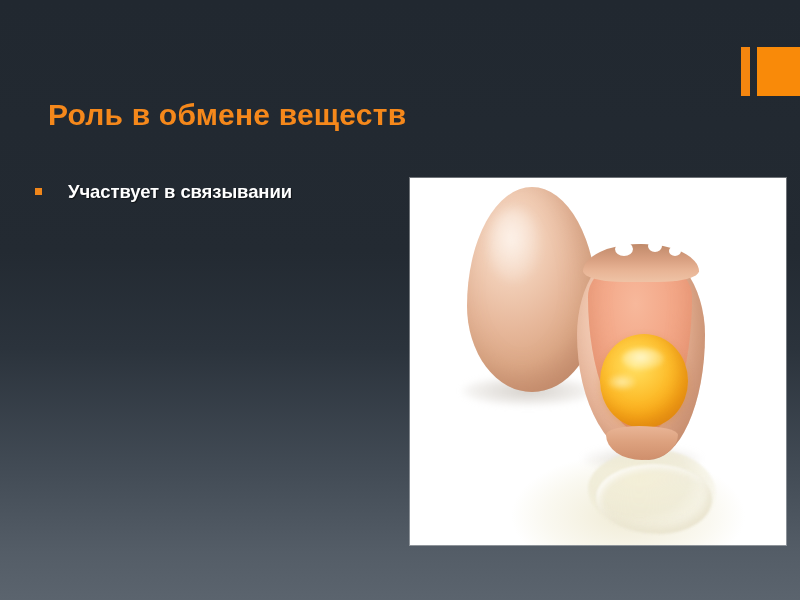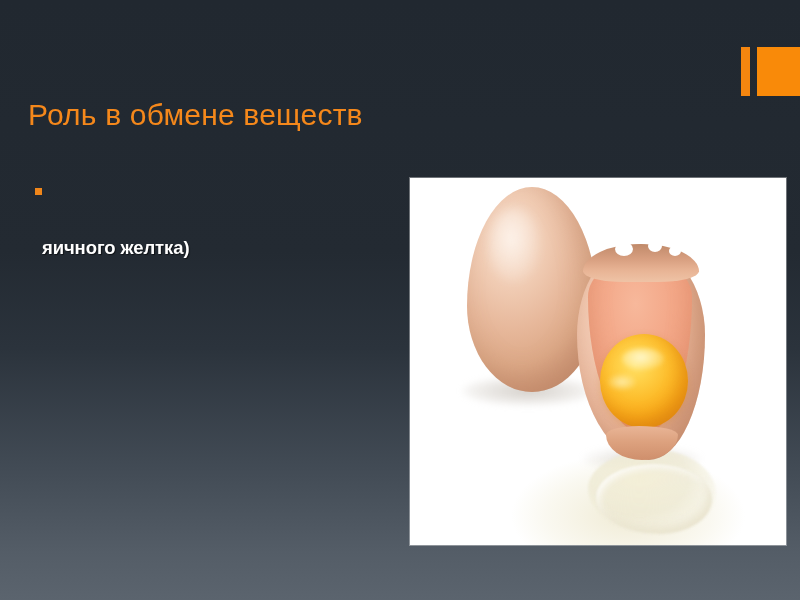--- a/index.html
+++ b/index.html
@@ -49,26 +49,26 @@
     left: 16px;
     top: 0px;
     width: 43px;
     height: 49px;
     background: #f98a09;
   }
 
   
   #slide-title {
     position: absolute;
-    left: 28px;
+    left: 48px;
     top: 98px;
     width: 420px;
     color: #f5881b;
     font-size: 30px;
-    font-weight: 400;
+    font-weight: 700;
     letter-spacing: 0.2px;
     line-height: 34px;
     white-space: nowrap;
   }
 
   
   #body-block {
     position: absolute;
     left: 32px;
     top: 178px;
@@ -364,23 +364,22 @@
     <div id="accent-bar"></div>
     <div id="accent-block"></div>
   </div>
 
   <div id="slide-title">Роль в обмене веществ</div>
 
   <div id="body-block">
     <div class="bullet-row">
       <span class="bullet-marker"></span>
       <div class="bullet-text">
-        <span class="indent"></span><br>
+        <span class="indent"></span><span>Участвует в связывании</span><br>
         <br>
-        <span>яичного желтка)</span>
       </div>
     </div>
   </div>
 
   <div id="photo-frame">
     <div id="photo">
 
       <div class="shadow-whole"></div>
       <div class="shadow-cracked"></div>
 

